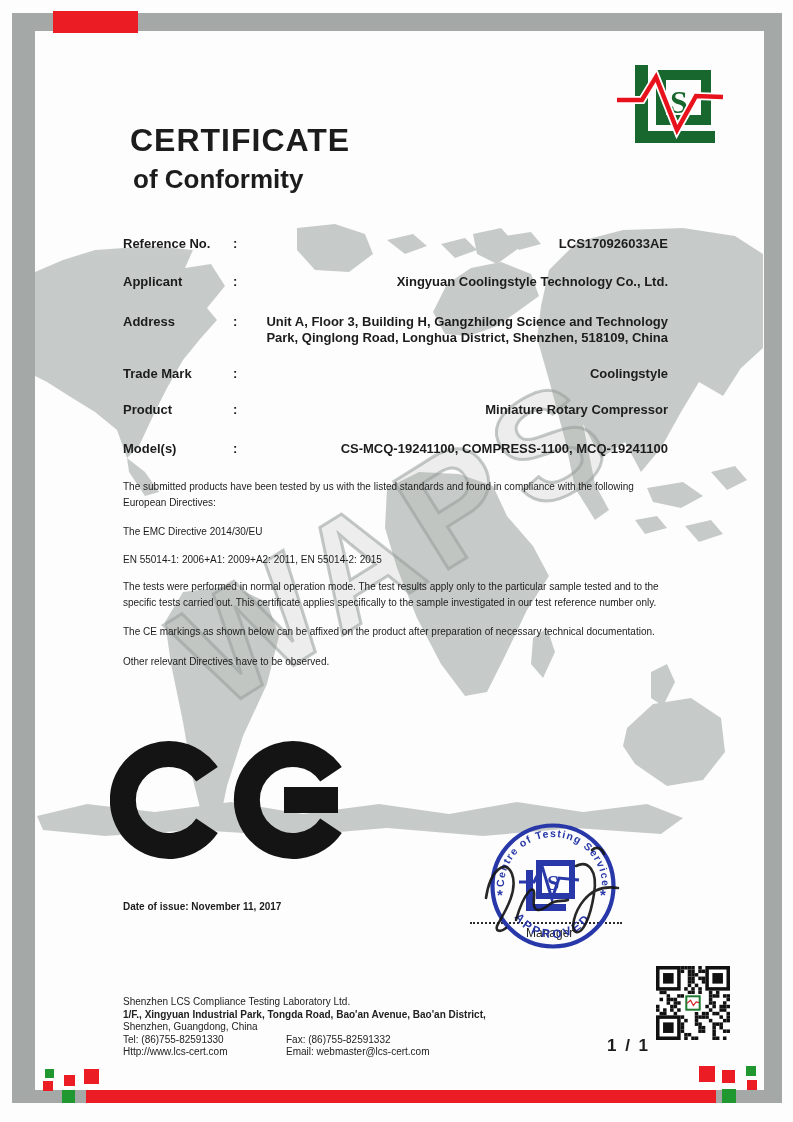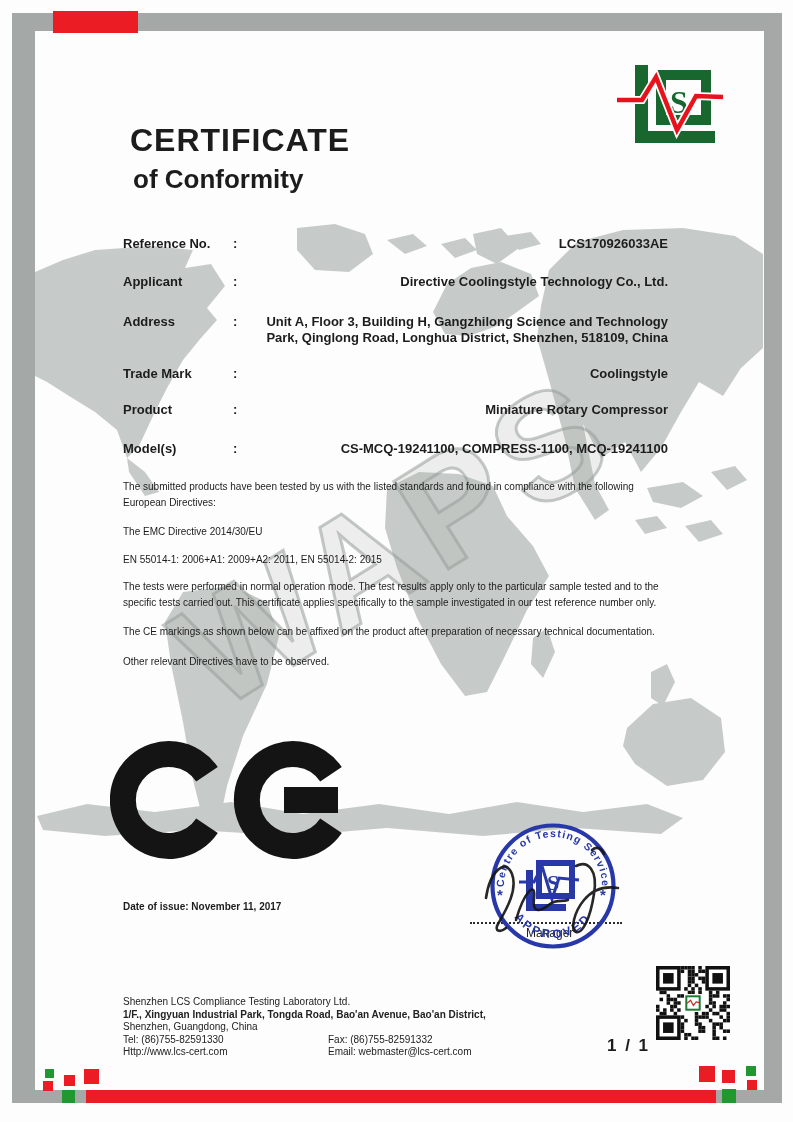--- a/index.html
+++ b/index.html
@@ -40,21 +40,21 @@
   
   .ce{position:absolute;left:110px;top:740px;z-index:3;}
   .stamp{position:absolute;left:485px;top:818px;z-index:4;}
   .dotline{position:absolute;left:470px;top:906px;width:152px;height:16px;border-bottom:2px dotted #2a2a2a;z-index:3;}
   .manager{position:absolute;left:526px;top:926px;font-size:12px;color:#222;z-index:3;}
   .signature{position:absolute;left:472px;top:836px;z-index:5;}
   .dateline{position:absolute;left:123px;top:901px;font-size:10px;font-weight:bold;z-index:3;text-align:right;}
   
   .footer{position:absolute;left:123px;top:996px;width:470px;font-size:10px;line-height:12.5px;z-index:3;color:#222;}
   .footer .b{font-weight:bold;}
-  .footer .pair{display:flex;gap:42px;}
+  .footer .pair{display:flex;}
   .footer .pair span:first-child{width:163px;flex:none;}
   .qr{position:absolute;left:656px;top:966px;z-index:3;background:#fff;}
   .pagenum{position:absolute;left:607px;top:1036px;font-size:17px;font-weight:bold;letter-spacing:2px;z-index:3;}
 </style>
 </head>
 <body>
 
 <div class="page">
 
   <svg class="map" width="728" height="620" viewBox="0 0 728 620">
@@ -117,21 +117,21 @@
 
   <div class="fields">
     <div class="frow mb22">
       <span class="lab">Reference No.</span>
       <span class="col">:</span>
       <span class="val">LCS170926033AE</span>
     </div>
     <div class="frow mb24">
       <span class="lab">Applicant</span>
       <span class="col">:</span>
-      <span class="val">Directive Coolingstyle Technology Co., Ltd.</span>
+      <span class="val">Xingyuan Coolingstyle Technology Co., Ltd.</span>
     </div>
     <div class="frow mb20">
       <span class="lab">Address</span>
       <span class="col">:</span>
       <span class="val">Unit A, Floor 3, Building H, Gangzhilong Science and Technology Park, Qinglong Road, Longhua District, Shenzhen, 518109, China</span>
     </div>
     <div class="frow mb20">
       <span class="lab">Trade Mark</span>
       <span class="col">:</span>
       <span class="val">Coolingstyle</span>

